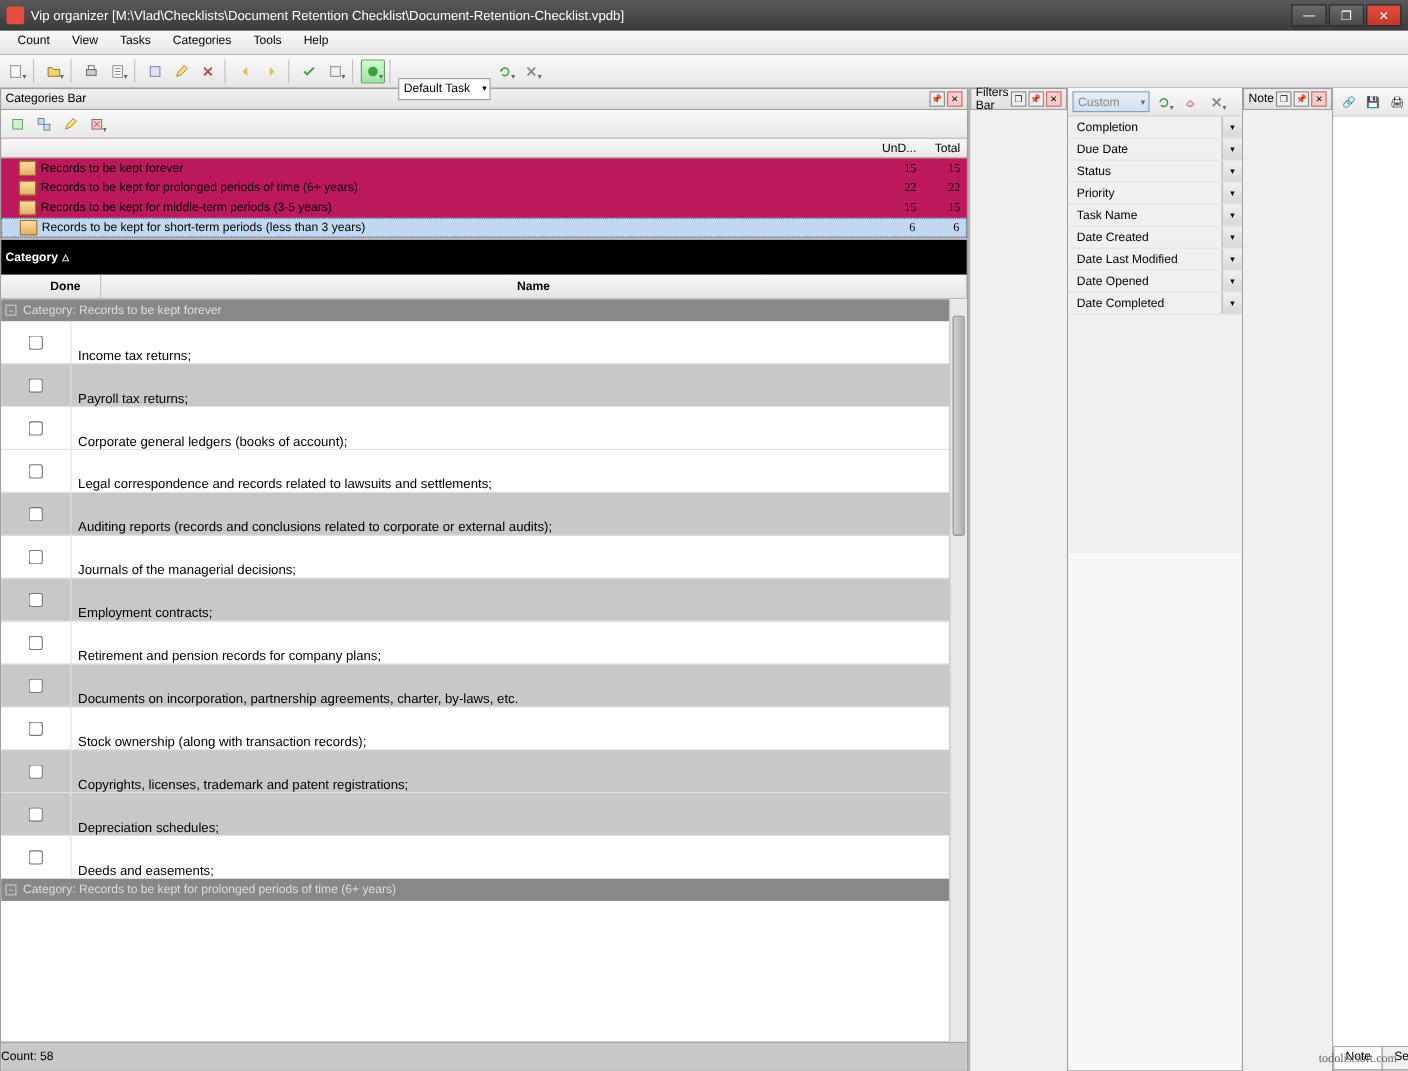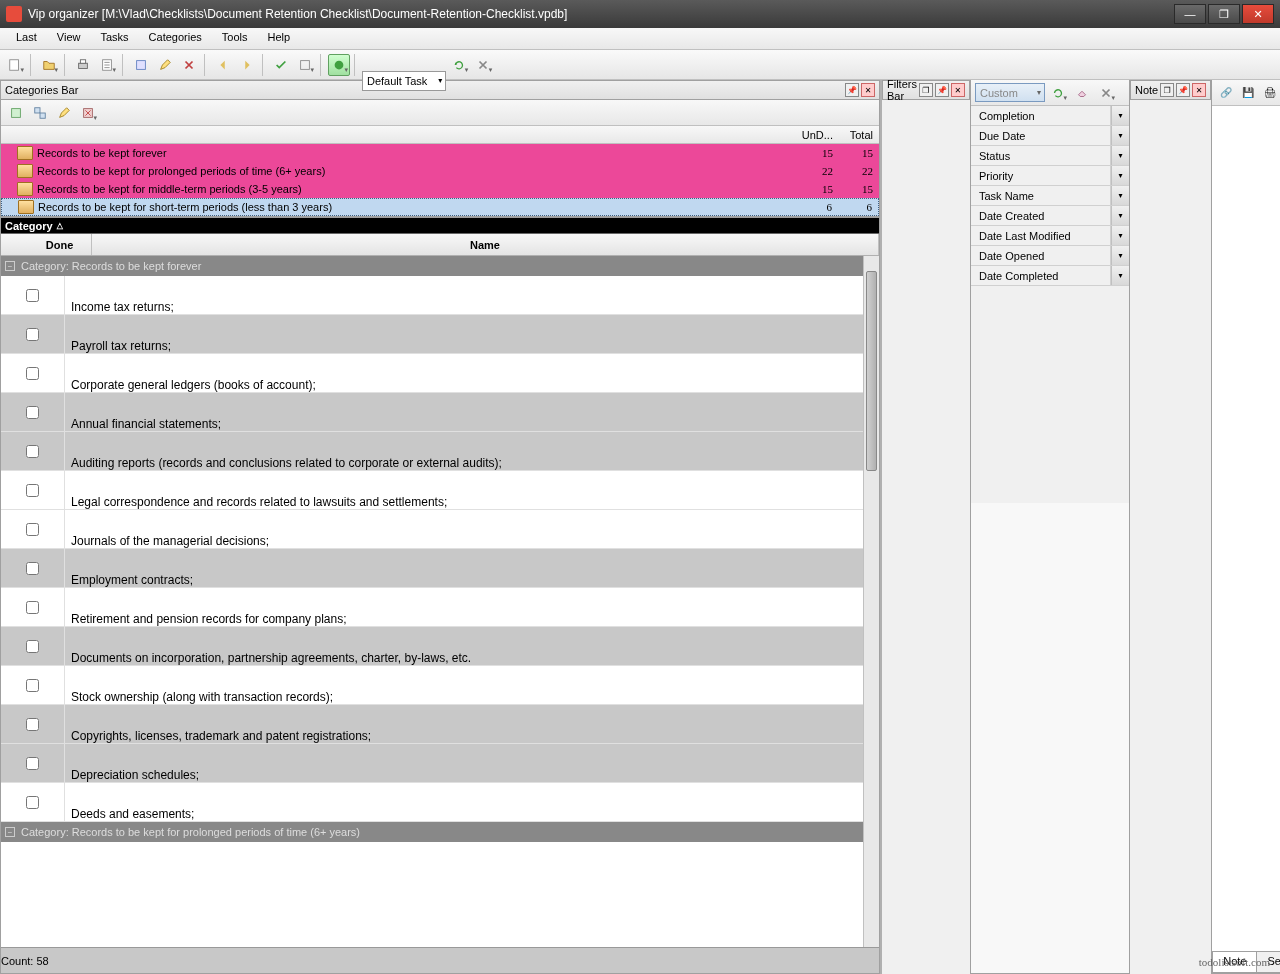--- a/index.html
+++ b/index.html
@@ -33,33 +33,33 @@
 
 
 .ph { height: 20px; background: linear-gradient(#f0f0f0,#e0e0e0); border: 1px solid #a0a0a0; display: flex; align-items: center; padding: 0 4px; font-size: 11px; }
 .ph .t { flex: 1; }
 .ph .pb { width: 14px; height: 14px; border: 1px solid #888; margin-left: 2px; display: flex; align-items: center; justify-content: center; font-size: 8px; background: #f0f0f0; }
 .ph .pb.cl { background: #ffcccc; border-color: #cc6666; }
 
 
 .catbar { border: 1px solid #a0a0a0; border-top: none; }
 .catbar-tb { height: 26px; background: linear-gradient(#f8f8f8,#e8e8e8); border-bottom: 1px solid #c0c0c0; display: flex; align-items: center; padding: 0 4px; gap: 2px; }
-.cattbl { background: #ec4899; }
+.cattbl { background: #be185d; }
 .cattbl-hd { display: flex; height: 18px; background: linear-gradient(#f8f8f8,#e8e8e8); border-bottom: 1px solid #c0c0c0; }
 .cattbl-hd .c1 { flex: 1; }
 .cattbl-hd .c2, .cattbl-hd .c3 { width: 40px; text-align: right; padding-right: 6px; font-size: 11px; line-height: 18px; }
 .catrow { display: flex; height: 18px; align-items: center; padding-left: 16px; }
 .catrow.sel { background: #c0d8f0; border: 1px dotted #406080; }
 .catrow .ic { width: 16px; height: 14px; background: linear-gradient(#ffe0a0,#e0b060); border: 1px solid #a07020; border-radius: 1px; margin-right: 4px; }
 .catrow .nm { flex: 1; font-size: 11px; }
 .catrow .n { width: 40px; text-align: right; padding-right: 6px; font-size: 11px; font-family: Liberation Serif, serif; }
 
 
 .grid { flex: 1; border: 1px solid #a0a0a0; overflow: hidden; display: flex; flex-direction: column; background: #fff; }
-.ghdr1 { height: 16px; background: #000; color: #fff; display: flex; align-items: center; padding: 4px 4px; font-size: 11px; font-weight: bold; border-bottom: 1px solid #666; }
+.ghdr1 { height: 32px; background: #000; color: #fff; display: flex; align-items: center; padding: 4px 4px; font-size: 11px; font-weight: bold; border-bottom: 1px solid #666; }
 .ghdr1 .tri { margin-left: 4px; font-size: 8px; }
 .ghdr2 { height: 22px; background: linear-gradient(#f8f8f8,#e4e4e4); border-bottom: 1px solid #b0b0b0; display: flex; }
 .ghdr2 .gc { border-right: 1px solid #c0c0c0; display: flex; align-items: center; justify-content: center; font-size: 11px; font-weight: bold; }
 .ghdr2 .gc.done { width: 64px; margin-left: 27px; }
 .ghdr2 .gc.name { flex: 1; }
 
 .gbody { flex: 1; overflow-y: auto; position: relative; }
 .grp { height: 20px; background: #888; color: #ddd; display: flex; align-items: center; padding-left: 4px; font-size: 11px; }
 .grp .sq { width: 10px; height: 10px; border: 1px solid #ccc; margin-right: 6px; display: flex; align-items: center; justify-content: center; font-size: 8px; }
 .grow { height: 39px; display: flex; align-items: flex-end; border-bottom: 1px solid #e0e0e0; }
@@ -105,21 +105,21 @@
   <div class="icon"></div>
   <div class="title">Vip organizer [M:\Vlad\Checklists\Document Retention Checklist\Document-Retention-Checklist.vpdb]</div>
   <div class="winbtns">
     <div class="winbtn">—</div>
     <div class="winbtn">❐</div>
     <div class="winbtn close">✕</div>
   </div>
 </div>
 
 <div class="menubar">
-  <div class="mi">Last</div>
+  <div class="mi">Count</div>
   <div class="mi">View</div>
   <div class="mi">Tasks</div>
   <div class="mi">Categories</div>
   <div class="mi">Tools</div>
   <div class="mi">Help</div>
 </div>
 
 <div class="toolbar">
   <div class="tbtn dd">
       <svg viewBox="0 0 16 16">
@@ -301,37 +301,31 @@
                 <input type="checkbox" style="">
               </div>
               <div class="gn">Payroll tax returns;</div>
             </div>
             <div class="grow">
               <div class="gd">
                 <input type="checkbox" style="">
               </div>
               <div class="gn">Corporate general ledgers (books of account);</div>
             </div>
+            <div class="grow">
+              <div class="gd">
+                <input type="checkbox" style="">
+              </div>
+              <div class="gn">Legal correspondence and records related to lawsuits and settlements;</div>
+            </div>
             <div class="grow alt">
               <div class="gd">
                 <input type="checkbox" style="">
               </div>
-              <div class="gn">Annual financial statements;</div>
-            </div>
-            <div class="grow alt">
-              <div class="gd">
-                <input type="checkbox" style="">
-              </div>
               <div class="gn">Auditing reports (records and conclusions related to corporate or external audits);</div>
-            </div>
-            <div class="grow">
-              <div class="gd">
-                <input type="checkbox" style="">
-              </div>
-              <div class="gn">Legal correspondence and records related to lawsuits and settlements;</div>
             </div>
             <div class="grow">
               <div class="gd">
                 <input type="checkbox" style="">
               </div>
               <div class="gn">Journals of the managerial decisions;</div>
             </div>
             <div class="grow alt">
               <div class="gd">
                 <input type="checkbox" style="">

